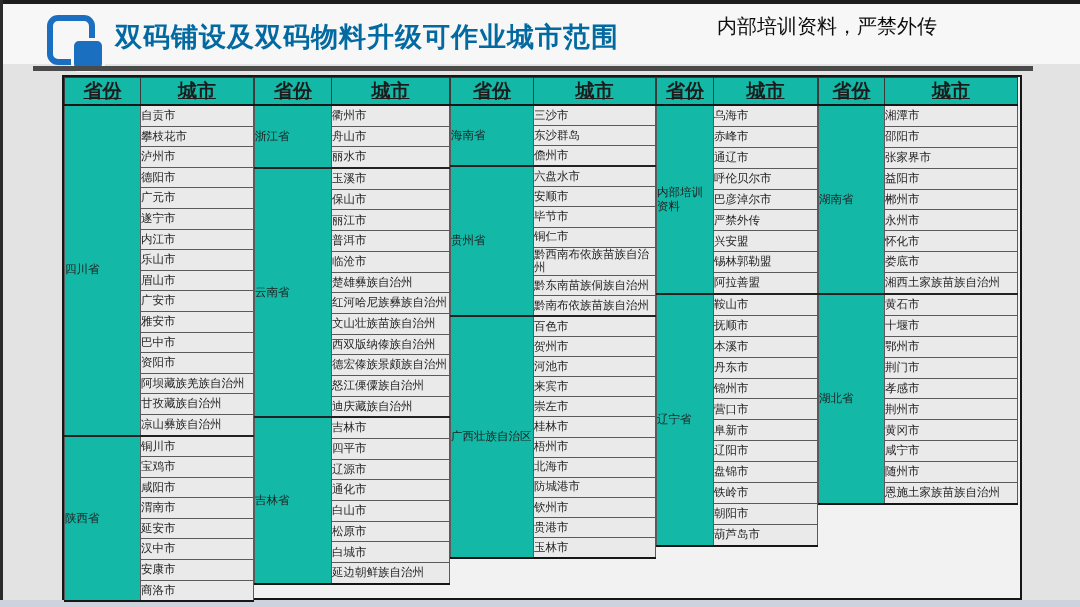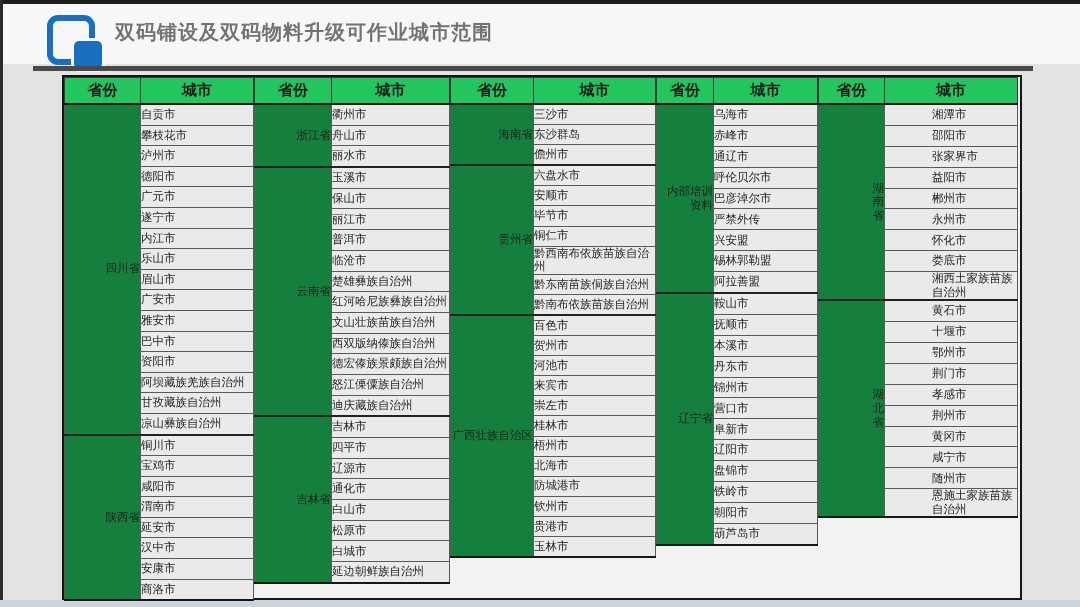--- a/index.html
+++ b/index.html
@@ -25,78 +25,80 @@
     position:absolute;left:4px;top:3px;width:36px;height:38px;
     border:6px solid #1b6fc0;border-radius:11px;background:transparent;
   }
   .dualcode-icon .inner{
     position:absolute;left:28px;top:26px;width:28px;height:28px;
     background:#1b6fc0;border-radius:8px;border:3px solid #f7f7f7;
   }
 
   .page-title{
     position:absolute;left:112px;top:15px;
-    font-size:20px;font-weight:bold;color:#737373;letter-spacing:1px;
+    font-size:27px;font-weight:bold;color:#0369a1;letter-spacing:1px;
     white-space:nowrap;
   }
   .watermark{
     position:absolute;left:714px;top:9px;
     font-size:20px;color:#0d0d0d;white-space:nowrap;
   }
 
   
   #table-wrap{
     position:absolute;left:62px;top:75px;width:956px;height:521px;
     background:#f2f2f2;border:2px solid #161616;
   }
   table.group{
     position:absolute;top:0;
     border-collapse:collapse;table-layout:fixed;
     background:#eaeaea;
     border:1px solid #3a3a3a;border-bottom:2px solid #161616;
   }
   table.group th{
-    background:#22c55e;color:#1c1c1c;
-    font-size:15px;font-weight:bold;text-align:center;
+    background:#14b8a6;color:#1c1c1c;
+    font-size:19px;font-weight:bold;text-align:center;
     height:25px;border:1px solid #3a3a3a;border-bottom:2px solid #161616;
     padding:0;
+    text-decoration:underline;
   }
   table.group td{
     font-size:11.5px;color:#1f1f1f;
     border:1px solid #5a5a5a;
     vertical-align:middle;line-height:1.18;
     word-break:break-all;overflow:hidden;
     padding:0;
   }
   td.city-cell{text-align:left;padding:0 1px 0 2px;}
   td.prov-cell{
-    text-align:right;border:1px solid #3a3a3a;background:#15803d;
+    text-align:left;border:1px solid #3a3a3a;background:#14b8a6;
   }
   tr.block-start td{border-top:2px solid #222222;margin-top:33px;}
   
   table.g0 td{height:19.6px;}
   table.g1 td{height:19.7px;}
   table.g2 td{height:19.1px;}
   table.g3 td{height:19.9px;}
-  table.g4 td{height:19.9px;padding-left:47px;}
+  table.g4 td{height:19.9px;}
 </style>
 </head>
 <body>
 
 <div id="slide">
   <div class="top-edge"></div>
   <div class="left-edge"></div>
   <div class="bottom-strip"></div>
 
   <div class="title-band">
     <div class="dualcode-icon">
       <div class="outer"></div>
       <div class="inner"></div>
     </div>
     <div class="page-title">双码铺设及双码物料升级可作业城市范围</div>
+    <div class="watermark">内部培训资料，严禁外传</div>
   </div>
   <div class="title-divider"></div>
 
   <div id="table-wrap">
       <table class="group g0" style="left: 0px; width: 190px;">
         <colgroup>
           <col style="width: 76px;">
           <col>
         </colgroup>
         <thead>

